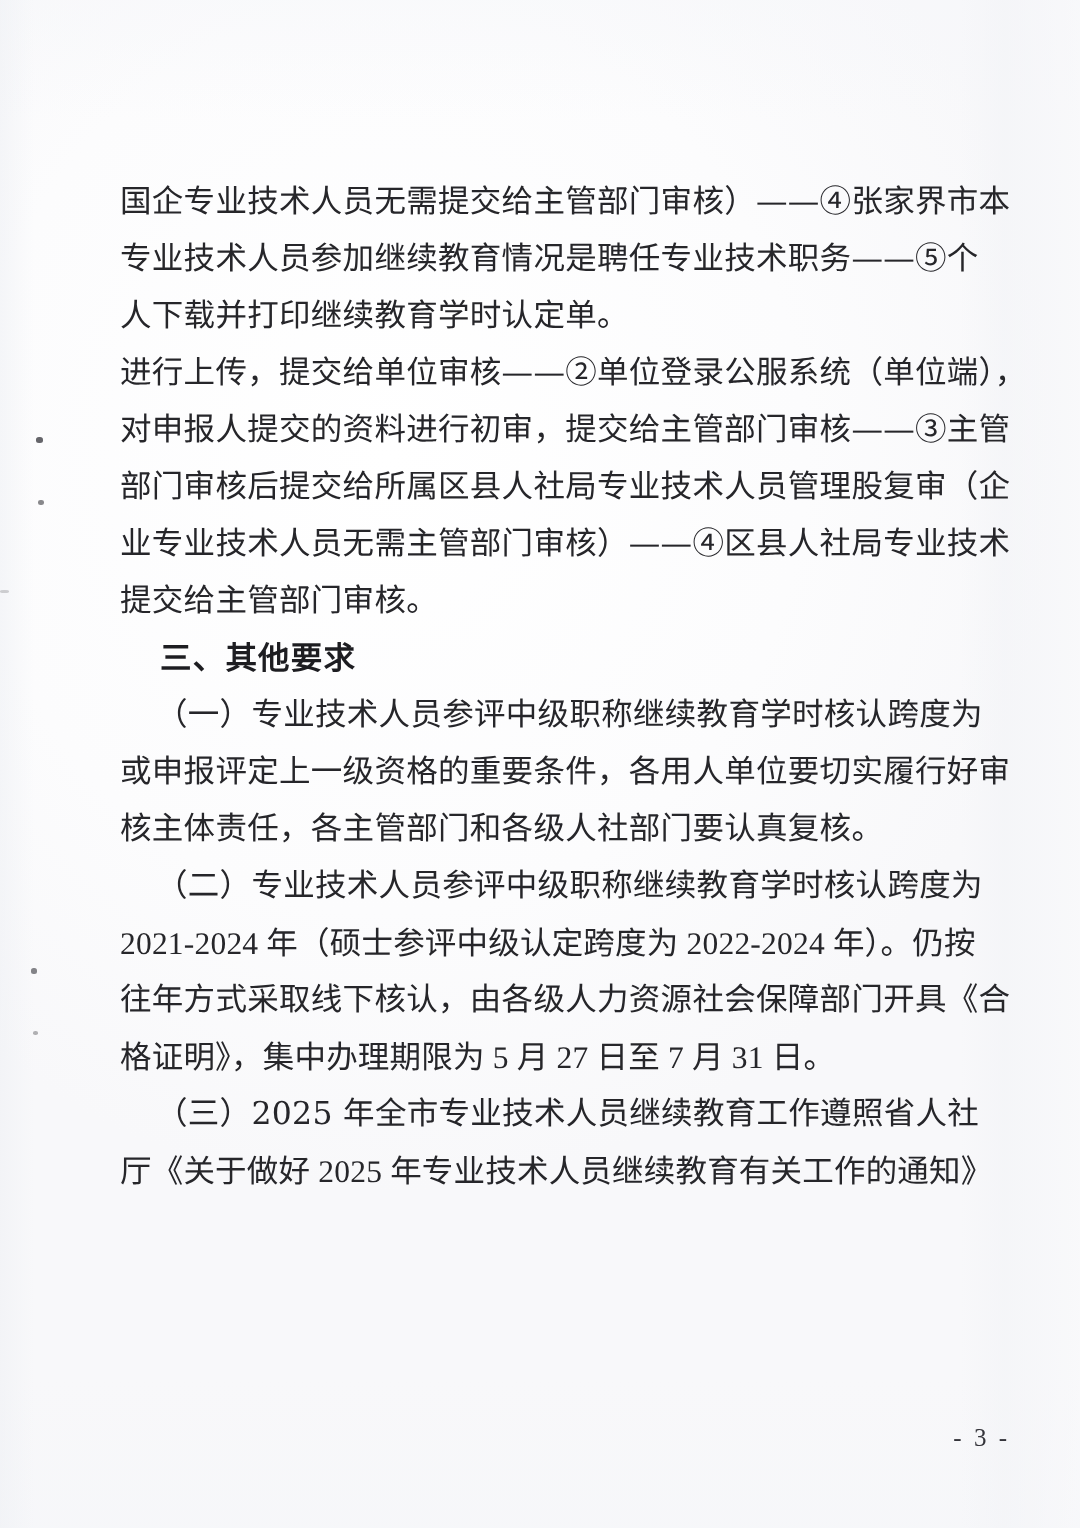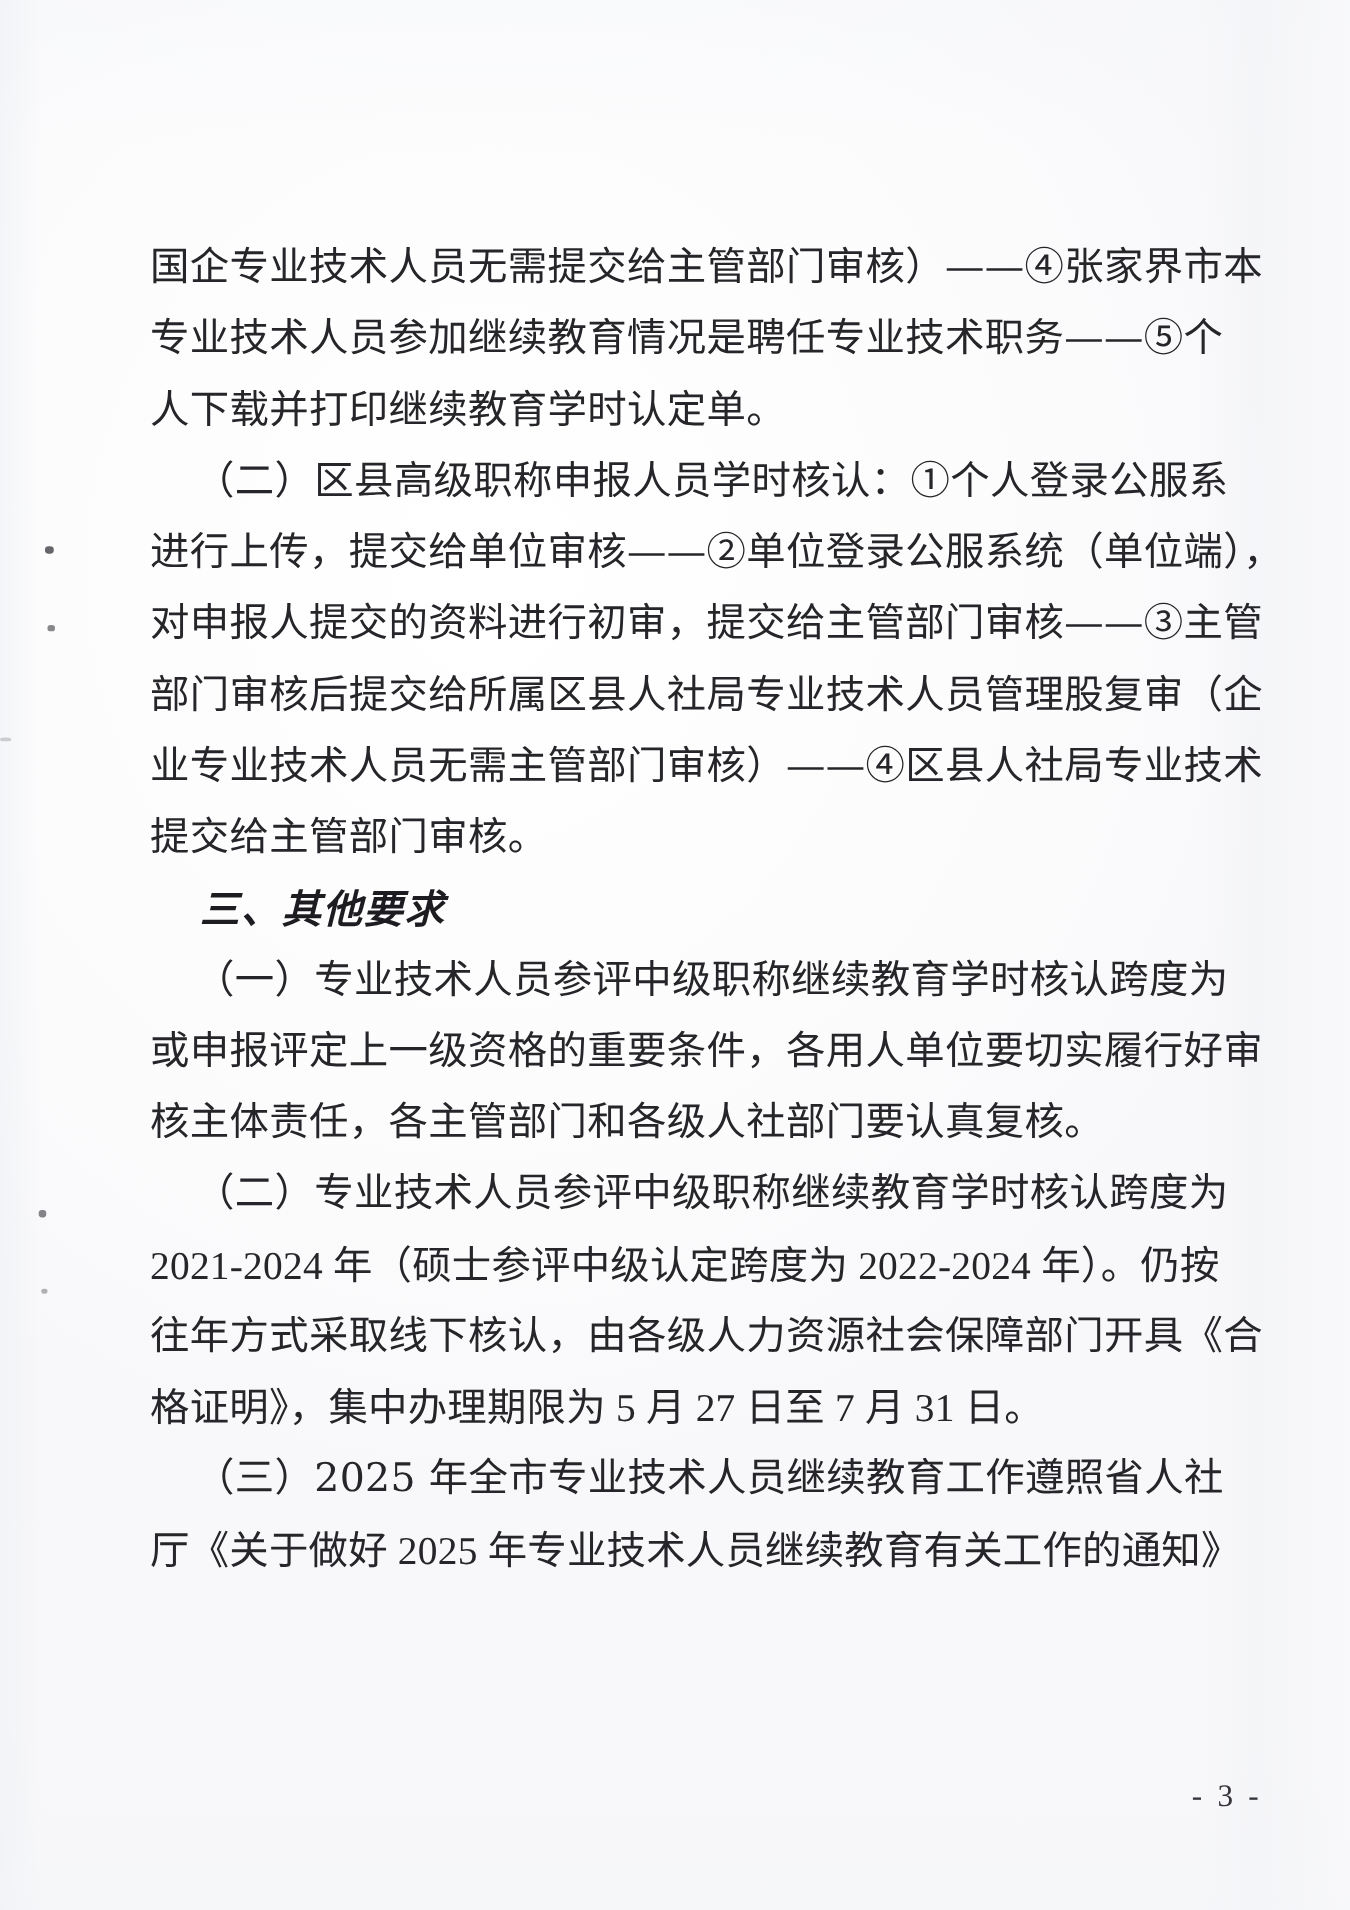--- a/index.html
+++ b/index.html
@@ -38,21 +38,21 @@
       linear-gradient(180deg,
         rgba(246,247,250,.5) 0, rgba(255,255,255,0) 120px,
         rgba(255,255,255,0) 1380px, rgba(245,246,249,.55) 1528px);
     pointer-events: none;
   }
 
   
   .doc-body {
     position: absolute;
     left: 120px;
-    top: 186px;
+    top: 174px;
     width: 840px;
   }
 
   .line {
     height: 57px;
     line-height: 57px;
     font-family: "DejaVu Serif", "Liberation Serif", serif;
     font-size: 31.5px;
     color: #26262a;
     white-space: pre;
@@ -60,21 +60,20 @@
     text-rendering: geometricPrecision;
     -webkit-font-smoothing: antialiased;
   }
   .line.indent      { text-indent: 36px; }
 
   .line.heading {
     font-weight: 700;
     text-indent: 40px;
     letter-spacing: 1.2px;
     color: #1d1d21;
-    font-style: italic;
   }
 
   
   .num {
     font-family: "Liberation Serif", "DejaVu Serif", serif;
     letter-spacing: 0.2px;
   }
 
   
   .folio {
@@ -111,21 +110,20 @@
   <span class="speck s1"></span>
   <span class="speck s2"></span>
   <span class="speck s3"></span>
   <span class="speck s4"></span>
   <span class="speck s5"></span>
 
   <div class="doc-body">
     <div class="line">国企专业技术人员无需提交给主管部门审核）——④张家界市本</div>
     <div class="line">专业技术人员参加继续教育情况是聘任专业技术职务——⑤个</div>
     <div class="line">人下载并打印继续教育学时认定单。</div>
-    <div class="line indent">（二）区县高级职称申报人员学时核认：①个人登录公服系</div>
     <div class="line">进行上传，提交给单位审核——②单位登录公服系统（单位端），</div>
     <div class="line">对申报人提交的资料进行初审，提交给主管部门审核——③主管</div>
     <div class="line">部门审核后提交给所属区县人社局专业技术人员管理股复审（企</div>
     <div class="line">业专业技术人员无需主管部门审核）——④区县人社局专业技术</div>
     <div class="line">提交给主管部门审核。</div>
     <div class="line heading">三、其他要求</div>
     <div class="line indent">（一）专业技术人员参评中级职称继续教育学时核认跨度为</div>
     <div class="line">或申报评定上一级资格的重要条件，各用人单位要切实履行好审</div>
     <div class="line">核主体责任，各主管部门和各级人社部门要认真复核。</div>
     <div class="line indent">（二）专业技术人员参评中级职称继续教育学时核认跨度为</div>

